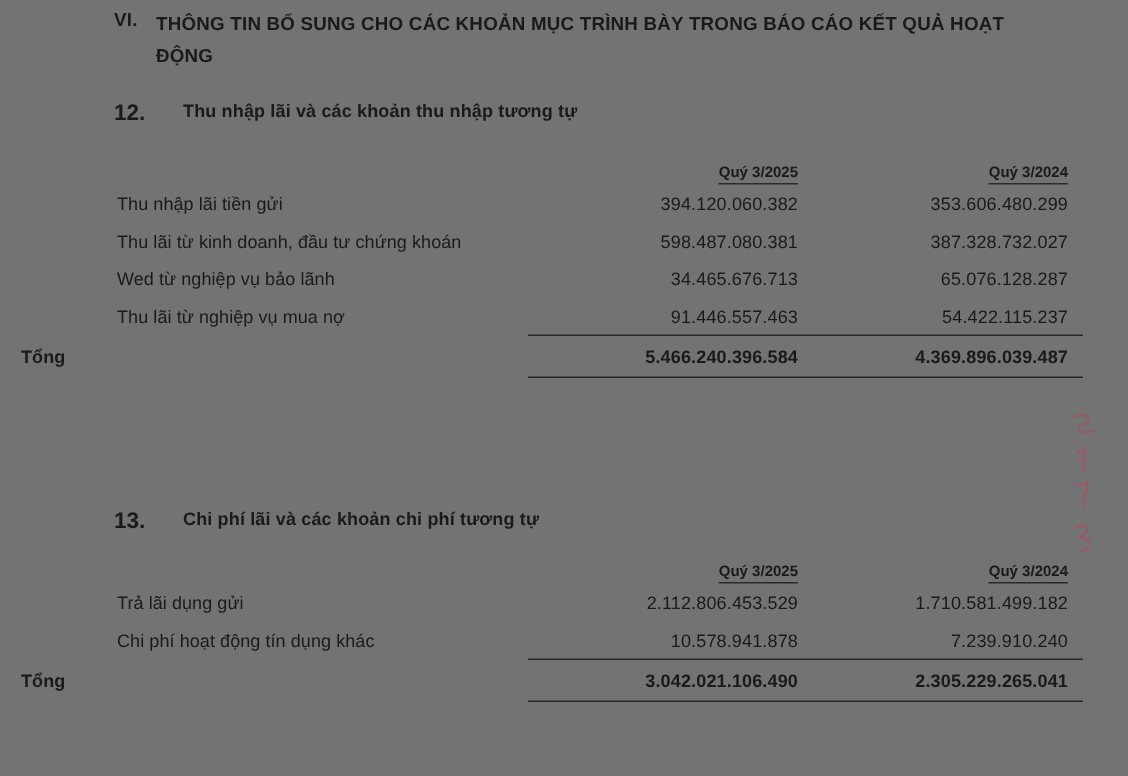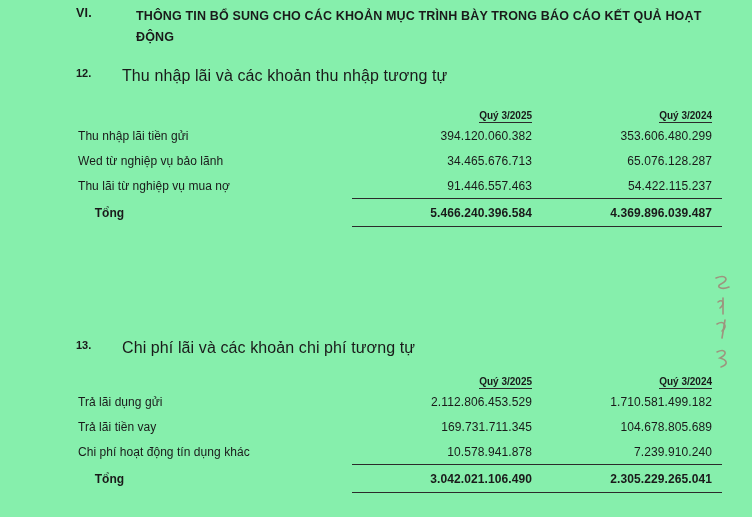--- a/index.html
+++ b/index.html
@@ -9,69 +9,69 @@
     background: #ffffff;
   }
   body {
     font-family: "Liberation Sans", sans-serif;
     color: #1a1a1a;
   }
   #page {
     position: relative;
     width: 752px;
     height: 517px;
-    background: #86efac;
+    background: #737373;
     overflow: hidden;
   }
 
   
   .section-heading {
     position: absolute;
     left: 0;
     top: 6px;
     width: 752px;
   }
   .section-heading .num {
     position: absolute;
     left: 76px;
     top: 0;
     font-size: 12.5px;
     font-weight: bold;
     letter-spacing: 0.2px;
   }
   .section-heading .title {
     position: absolute;
-    left: 136px;
+    left: 104px;
     top: 0;
     width: 580px;
     font-size: 12.5px;
     font-weight: bold;
     line-height: 21px;
     letter-spacing: 0.15px;
   }
 
   
   .note {
     position: absolute;
     left: 0;
     width: 752px;
   }
   .note-num {
     position: absolute;
     left: 76px;
     top: 0;
-    font-size: 11px;
+    font-size: 15px;
     font-weight: bold;
   }
   .note-title {
     position: absolute;
     left: 122px;
     top: 0;
-    font-size: 16px;
-    font-weight: normal;
+    font-size: 12px;
+    font-weight: bold;
     letter-spacing: 0.1px;
   }
 
   
   .tbl {
     position: absolute;
     left: 0;
     width: 752px;
     border-collapse: collapse;
     table-layout: fixed;
@@ -118,21 +118,21 @@
     white-space: nowrap;
   }
 
   
   .tbl tr.total td {
     font-weight: bold;
     height: 27px;
   }
   .tbl tr.total td.lbl {
     padding-left: 14px;
-    text-align: center;
+    text-align: left;
     padding-right: 147px;
   }
   .tbl tr.total td.val {
     border-top: 1.4px solid #2b2b2b;
     border-bottom: 1.4px solid #2b2b2b;
   }
 
   
   .stamp {
     position: absolute;
@@ -181,20 +181,26 @@
       </tr>
     </thead>
     <tbody>
       <tr>
         <td class="lbl">Thu nhập lãi tiền gửi</td>
         <td class="val">394.120.060.382</td>
         <td class="val">353.606.480.299</td>
         <td></td>
       </tr>
       <tr>
+        <td class="lbl">Thu lãi từ kinh doanh, đầu tư chứng khoán</td>
+        <td class="val">598.487.080.381</td>
+        <td class="val">387.328.732.027</td>
+        <td></td>
+      </tr>
+      <tr>
         <td class="lbl">Wed từ nghiệp vụ bảo lãnh</td>
         <td class="val">34.465.676.713</td>
         <td class="val">65.076.128.287</td>
         <td></td>
       </tr>
       <tr>
         <td class="lbl">Thu lãi từ nghiệp vụ mua nợ</td>
         <td class="val">91.446.557.463</td>
         <td class="val">54.422.115.237</td>
         <td></td>
@@ -232,26 +238,20 @@
           <span class="hdr">Quý 3/2024</span>
         </th>
         <th class="blank"></th>
       </tr>
     </thead>
     <tbody>
       <tr>
         <td class="lbl">Trả lãi dụng gửi</td>
         <td class="val">2.112.806.453.529</td>
         <td class="val">1.710.581.499.182</td>
-        <td></td>
-      </tr>
-      <tr>
-        <td class="lbl">Trả lãi tiền vay</td>
-        <td class="val">169.731.711.345</td>
-        <td class="val">104.678.805.689</td>
         <td></td>
       </tr>
       <tr>
         <td class="lbl">Chi phí hoạt động tín dụng khác</td>
         <td class="val">10.578.941.878</td>
         <td class="val">7.239.910.240</td>
         <td></td>
       </tr>
       <tr class="total">
         <td class="lbl">Tổng</td>

